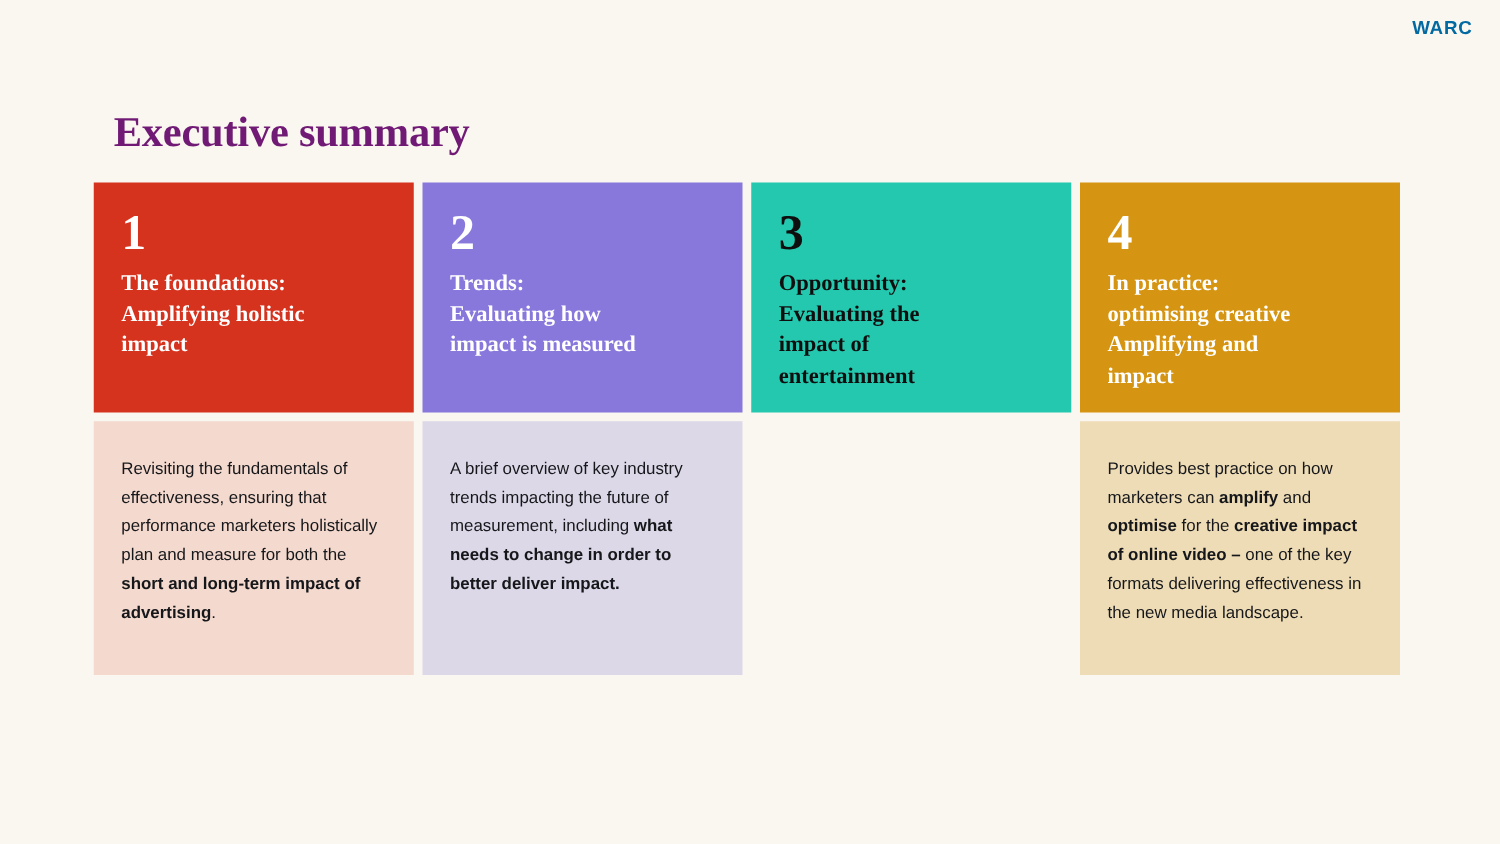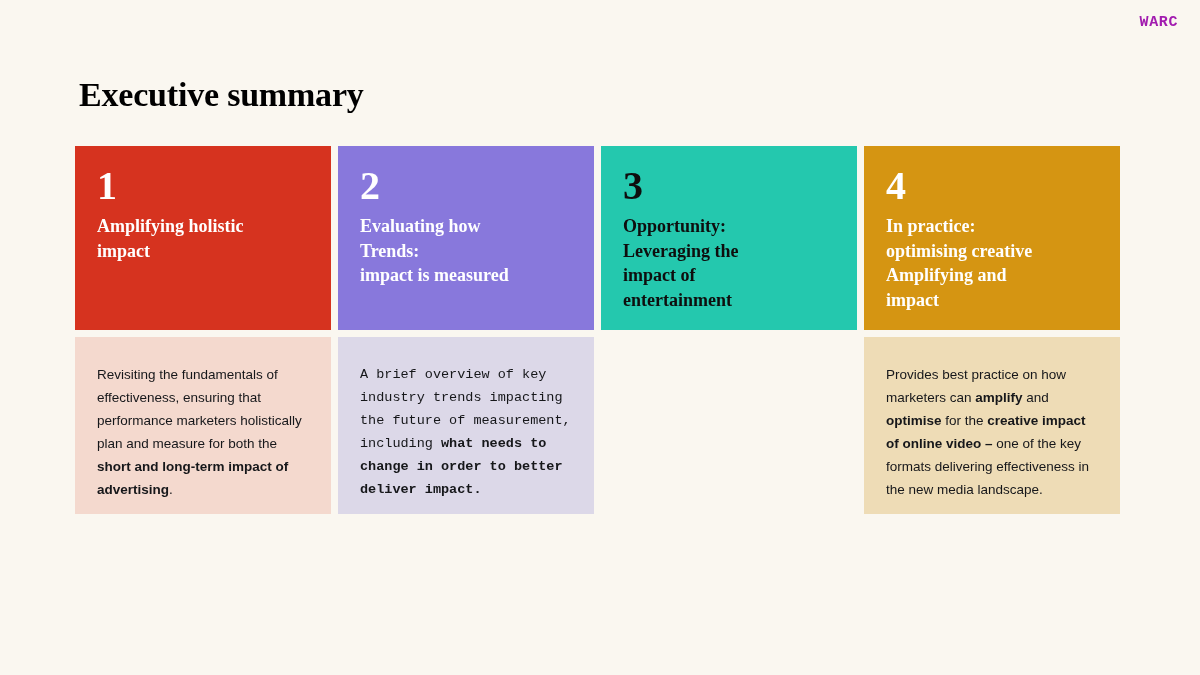--- a/index.html
+++ b/index.html
@@ -13,38 +13,38 @@
     font-family: "Liberation Sans", sans-serif;
     overflow: hidden;
     position: relative;
   }
 
   
   .brand {
     position: absolute;
     top: 14px;
     right: 22px;
-    font-family: Liberation Mono, monospace;
+    font-family: Liberation Sans, sans-serif;
     font-weight: 700;
     font-size: 15px;
     letter-spacing: 0.6px;
-    color: #a21caf;
+    color: #0369a1;
   }
 
   
   .page-title {
     position: absolute;
     left: 75px;
     top: 72px;
     font-family: "Liberation Serif", serif;
     font-weight: 700;
     font-size: 34px;
     letter-spacing: -0.2px;
-    color: #000000;
-    margin: 4px;
+    color: #701a75;
+    margin: 16px;
   }
 
   
   .card-grid {
     position: absolute;
     left: 75px;
     top: 146px;
     width: 1049px;
     display: flex;
     gap: 7px;
@@ -73,21 +73,21 @@
   .card-heading {
     font-family: "Liberation Serif", serif;
     font-weight: 700;
     font-size: 18px;
     line-height: 24.5px;
     margin: 0;
   }
   .card-heading .ln { display: block; }
 
   .card-body {
-    height: 177px;
+    height: 203px;
     box-sizing: border-box;
     padding: 26px 22px 16px 22px;
     font-family: "Liberation Sans", sans-serif;
     font-size: 13.5px;
     line-height: 23px;
     color: #16171A;
   }
   .card-body b { font-weight: 700; text-align: center; }
 
   
@@ -113,45 +113,46 @@
 <div class="brand">WARC</div>
 
 <h1 class="page-title">Executive summary</h1>
 
 <div class="card-grid">
 
   <div class="card c1">
     <div class="card-head" style="background: rgb(214, 51, 31);">
       <div class="card-number" style="color: rgb(255, 255, 255);">1</div>
       <div class="card-heading" style="color: rgb(255, 255, 255);">
+        <span class="ln">The foundations:</span>
         <span class="ln">Amplifying holistic</span>
         <span class="ln">impact</span>
       </div>
     </div>
     <div class="card-body" style="background: rgb(244, 217, 206);"><span>Revisiting the fundamentals of effectiveness, ensuring that performance marketers holistically plan and measure for both the </span><b>short and long-term impact of advertising</b><span>.</span></div>
   </div>
 
   <div class="card c2">
     <div class="card-head" style="background: rgb(136, 120, 220);">
       <div class="card-number" style="color: rgb(255, 255, 255);">2</div>
       <div class="card-heading" style="color: rgb(255, 255, 255);">
+        <span class="ln">Trends:</span>
         <span class="ln">Evaluating how</span>
-        <span class="ln">Trends:</span>
         <span class="ln">impact is measured</span>
       </div>
     </div>
-    <div class="card-body" style="background: rgb(220, 216, 232); font-family: Liberation Mono, monospace;"><span>A brief overview of key industry trends impacting the future of measurement, including </span><b>what needs to change in order to better deliver impact.</b><span></span></div>
+    <div class="card-body" style="background: rgb(220, 216, 232);"><span>A brief overview of key industry trends impacting the future of measurement, including </span><b>what needs to change in order to better deliver impact.</b><span></span></div>
   </div>
 
   <div class="card c3">
     <div class="card-head" style="background: rgb(36, 200, 174);">
       <div class="card-number" style="color: rgb(14, 14, 14);">3</div>
       <div class="card-heading" style="color: rgb(14, 14, 14);">
         <span class="ln">Opportunity:</span>
-        <span class="ln">Leveraging the</span>
+        <span class="ln">Evaluating the</span>
         <span class="ln">impact of</span>
         <span class="ln">entertainment</span>
       </div>
     </div>
   </div>
 
   <div class="card c4">
     <div class="card-head" style="background: rgb(213, 149, 18);">
       <div class="card-number" style="color: rgb(255, 255, 255);">4</div>
       <div class="card-heading" style="color: rgb(255, 255, 255);">

